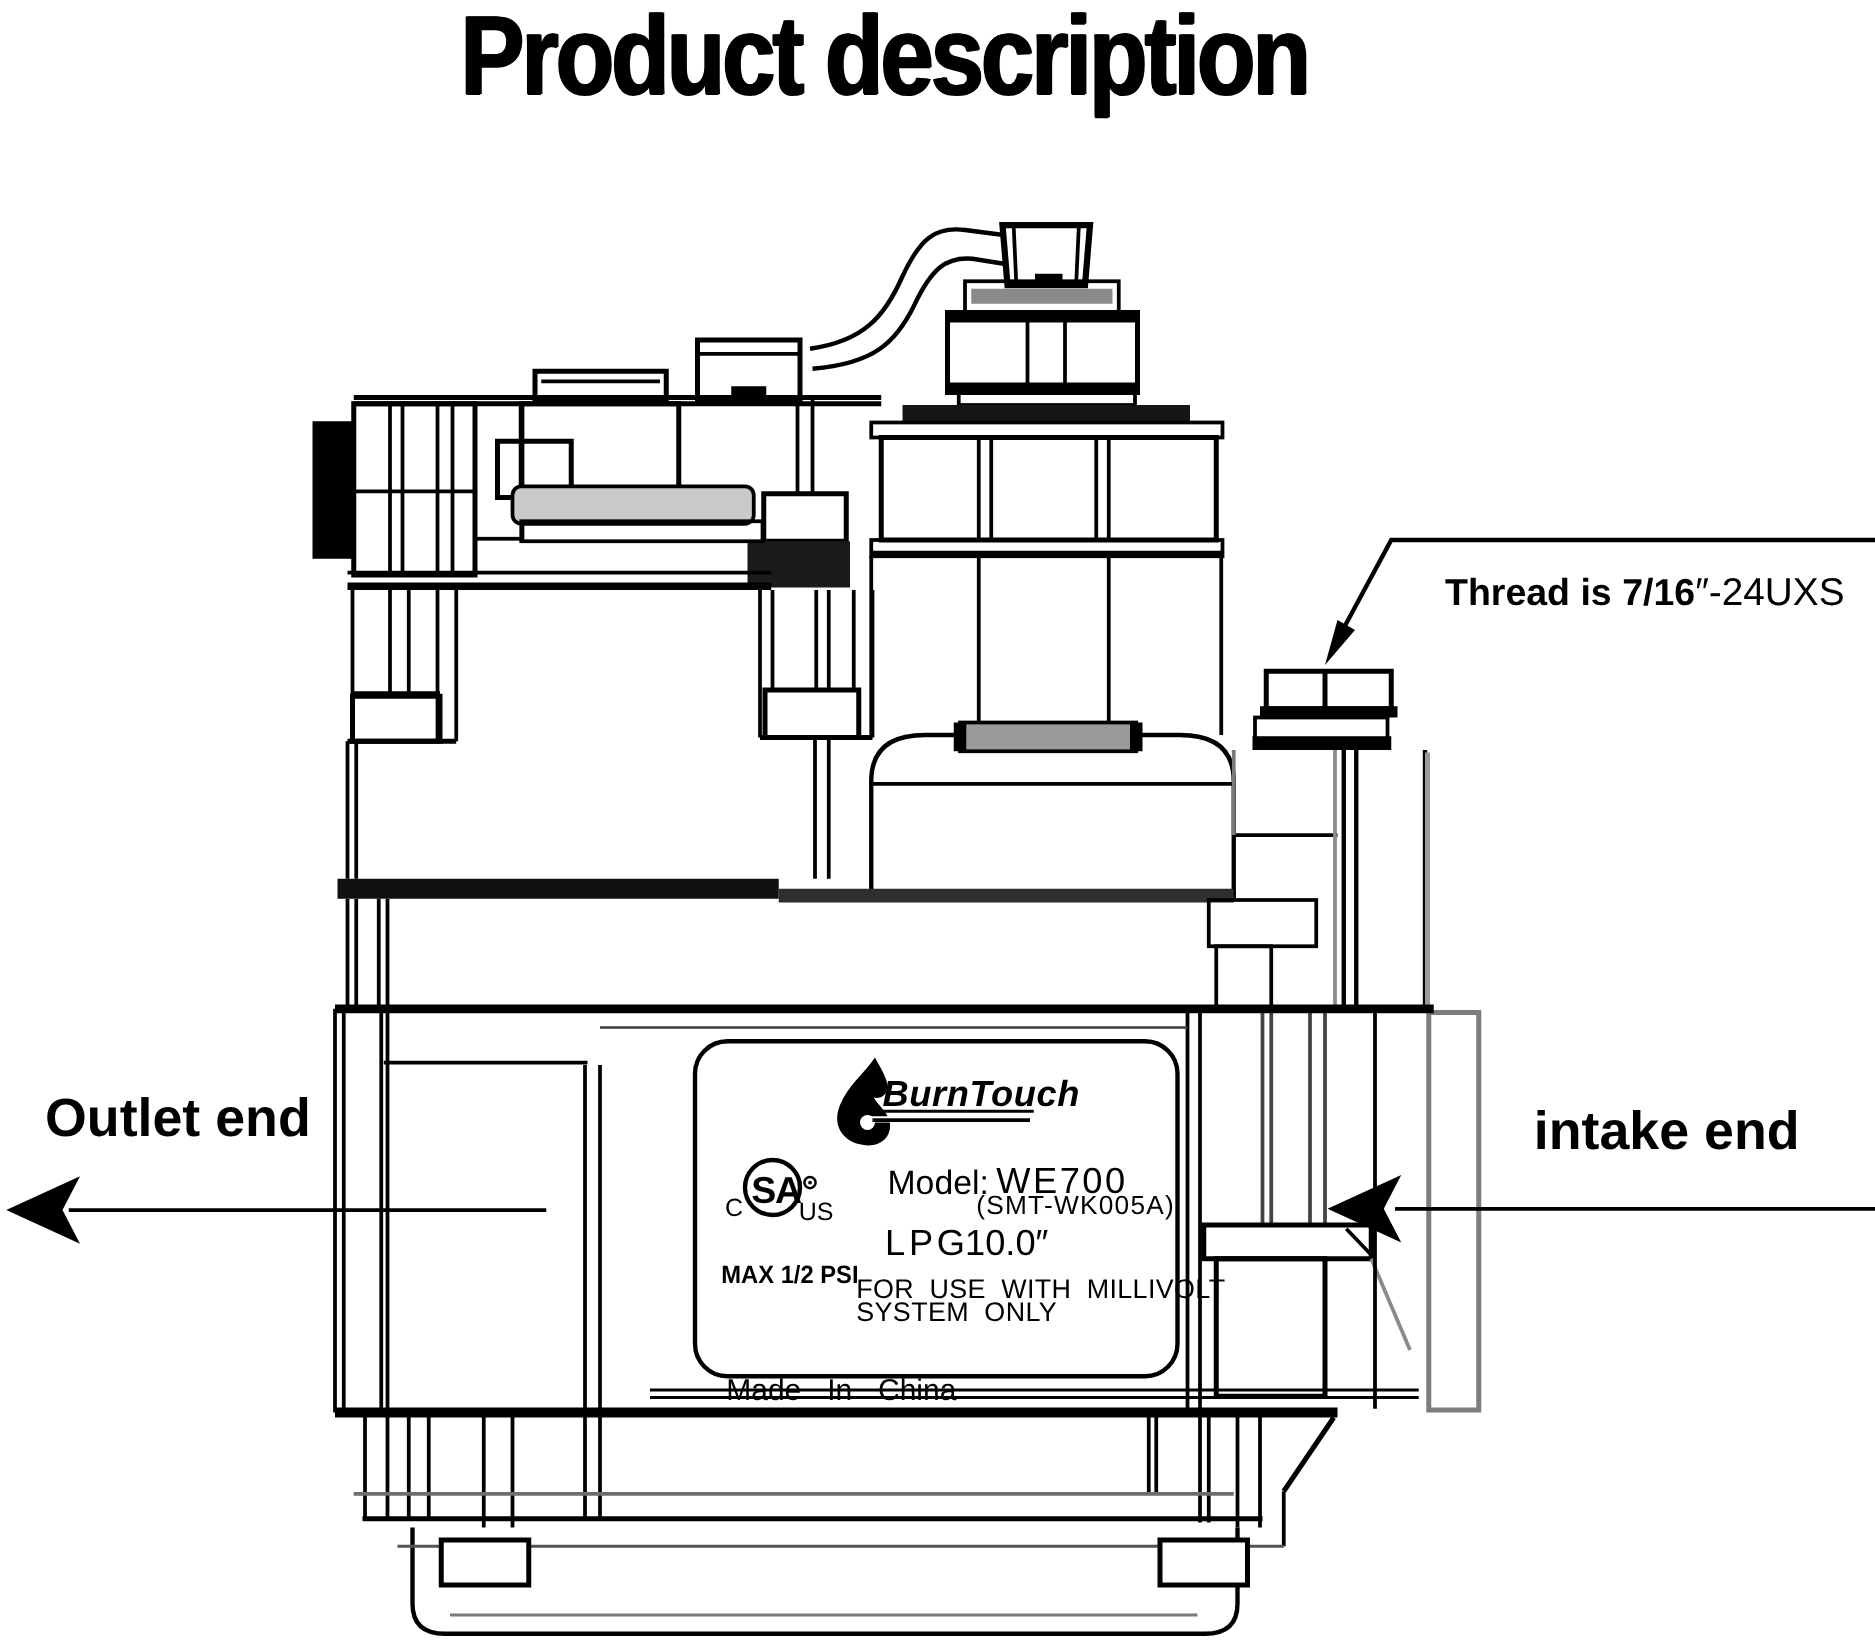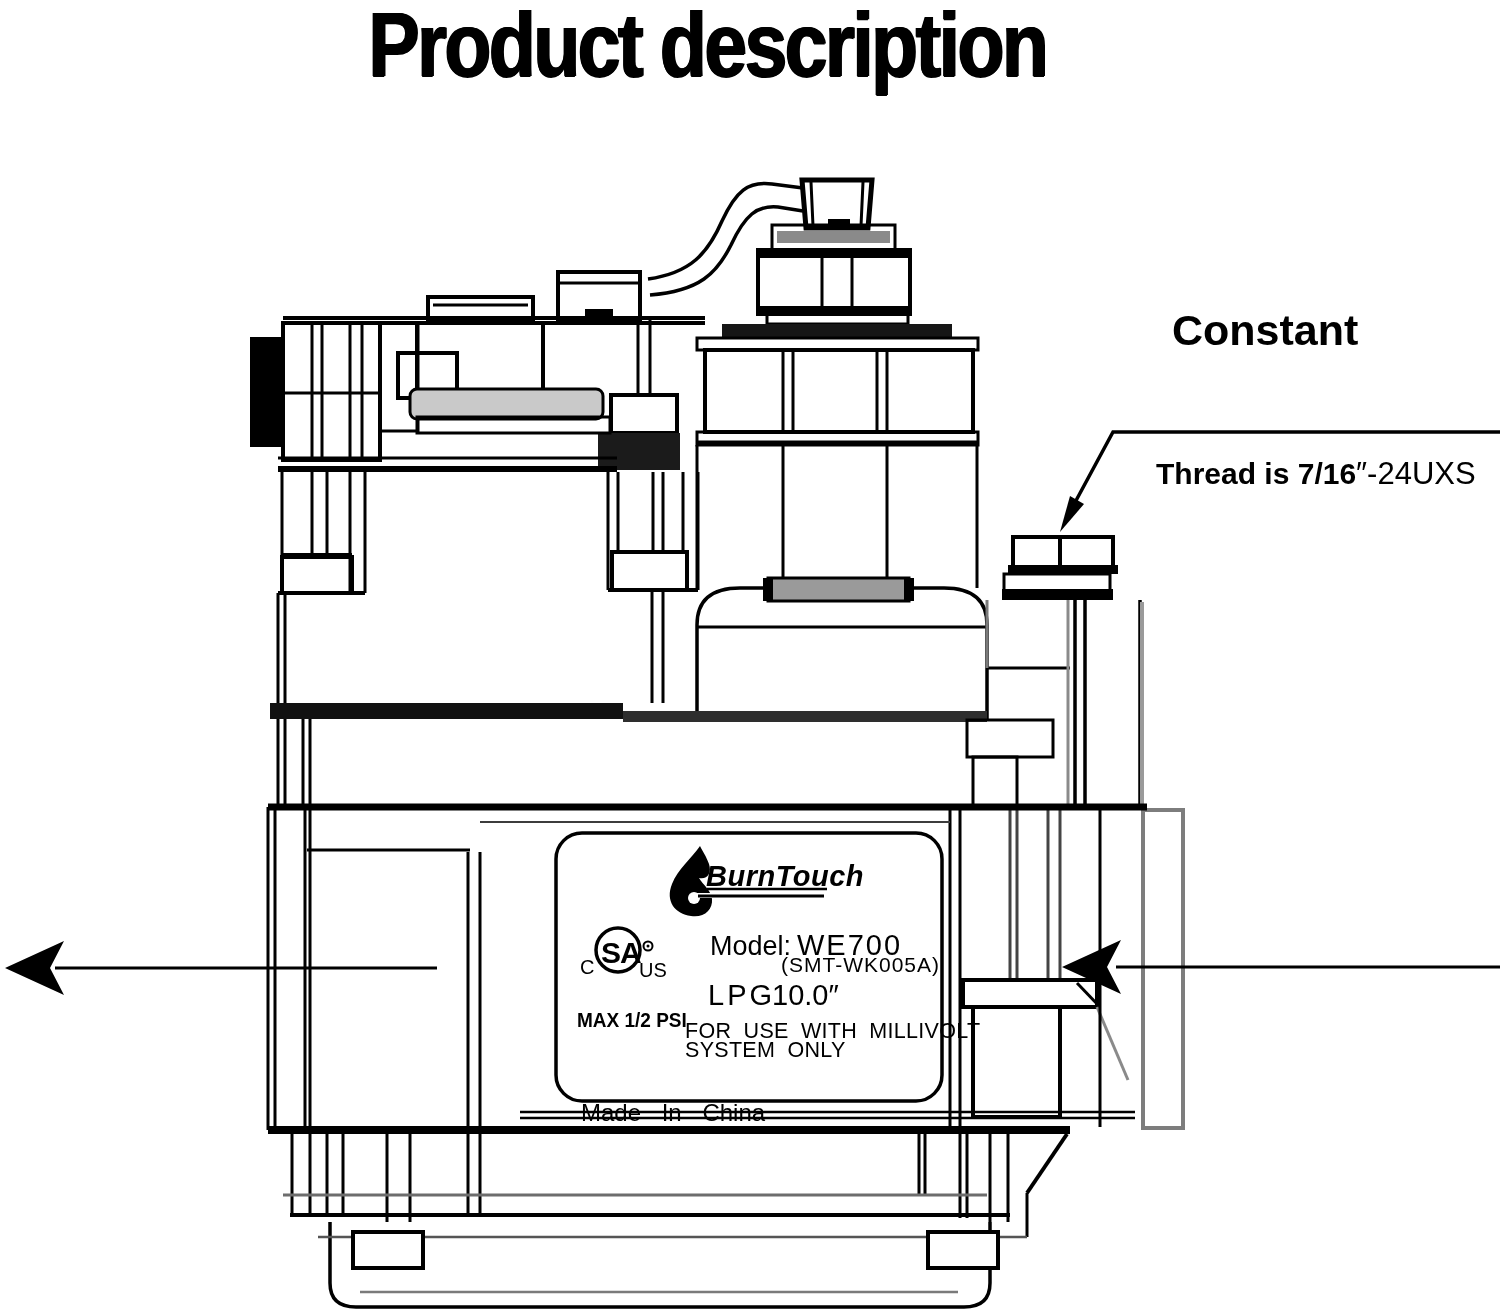--- a/index.html
+++ b/index.html
@@ -179,25 +179,26 @@
         <path d="M1500,432 L1113,432 L1072,508" stroke-width="3.5"></path>
         <polygon points="1060,532 1070,496 1084,504" fill="#000" stroke="none"></polygon>
       </g>
 
     </g>
   </svg>
 
   <div class="txt title">Product description</div>
 
   <div class="txt callout-title">
-    <div>Constant</div>
   </div>
 
   <div class="txt thread"><span class="b">Thread is 7/16</span><span class="r">″-24UXS</span></div>
 
+  <div class="txt outlet">Outlet end</div>
+  <div class="txt intake">intake end</div>
 
   <div class="txt brand">BurnTouch</div>
   <div class="txt csa-sa">SA</div>
   <div class="txt csa-c">C</div>
   <div class="txt csa-us">US</div>
   <div class="txt model-label">Model:</div>
   <div class="txt model-value">WE700</div>
   <div class="txt model-code">(SMT-WK005A)</div>
   <div class="txt gas-type">LPG</div>
   <div class="txt gas-pressure">10.0″</div>

